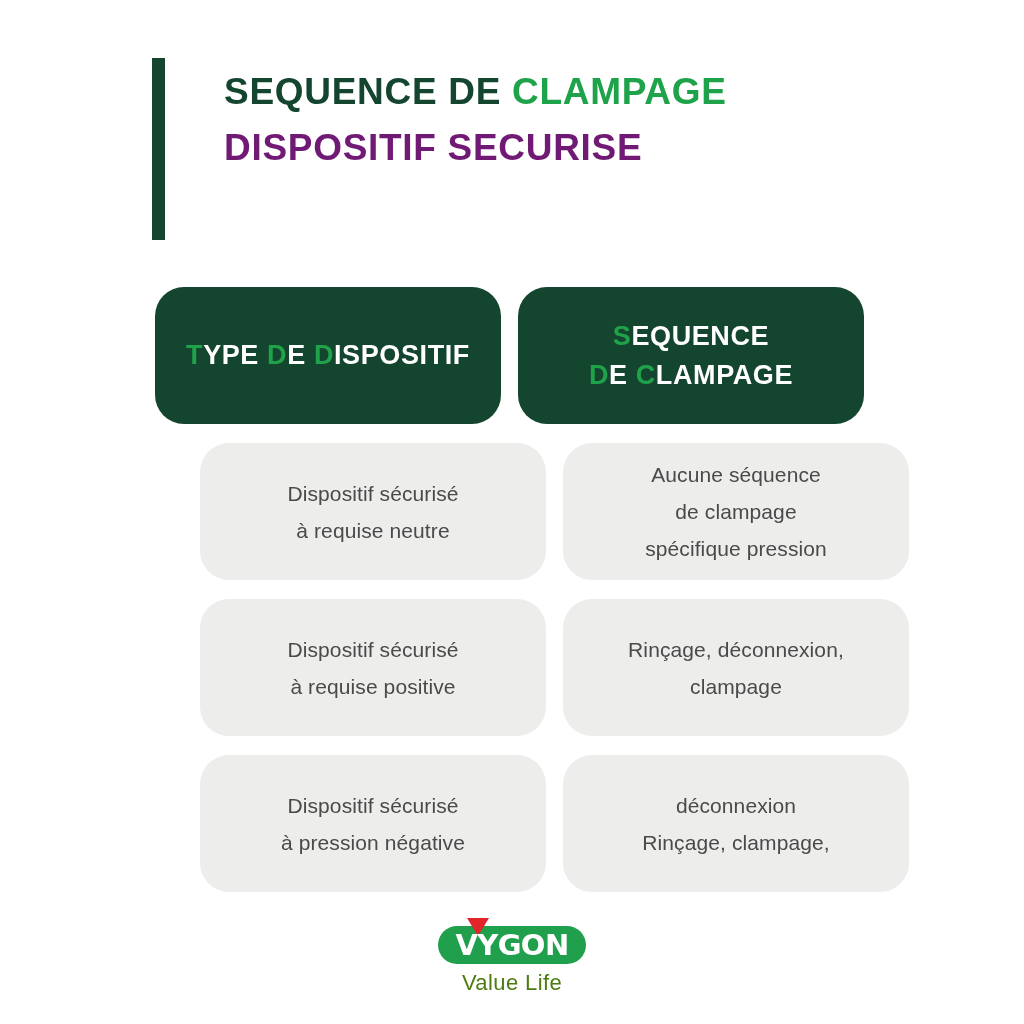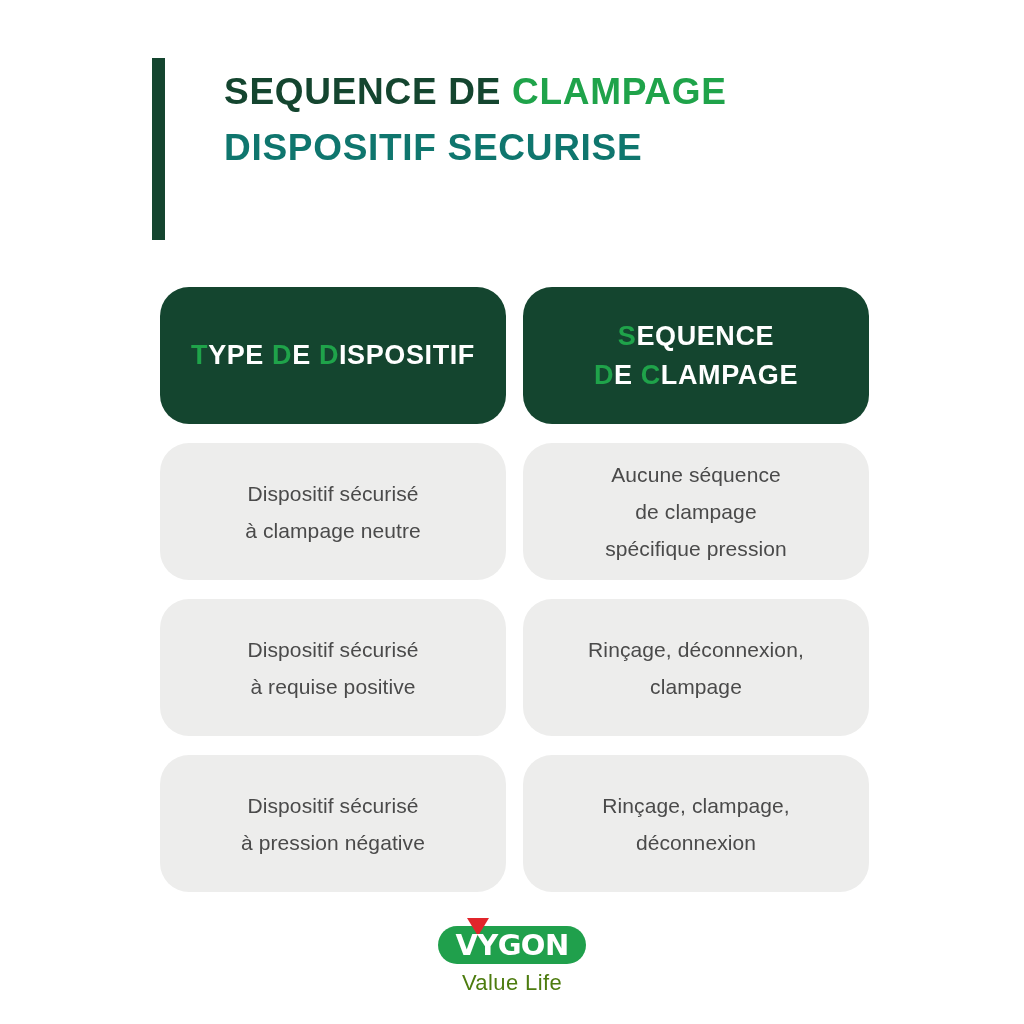--- a/index.html
+++ b/index.html
@@ -48,37 +48,37 @@
     font-weight: 700;
     letter-spacing: 0.7px;
     line-height: 56px;
     white-space: nowrap;
     color: #14452f;
   }
   .title-line .accent {
     color: #1fa34a;
   }
   .title-line.all-accent {
-    color: #0f766e;
+    color: #701a75;
   }
 
   
   .table {
     position: absolute;
     left: 155px;
     top: 287px;
     width: 714px;
   }
   .row {
     display: flex;
     gap: 17px;
-    justify-content: flex-end;
   }
   .row + .row {
     margin-top: 19px;
+    margin-left: 45px;
   }
   .cell {
     flex: 0 0 346px;
     width: 346px;
     box-sizing: border-box;
     border-radius: 29px;
     display: flex;
     align-items: center;
     justify-content: center;
     text-align: center;
@@ -201,21 +201,21 @@
           <div><span class="accent">S</span><span>EQUENCE</span></div>
           <div><span class="accent">D</span><span>E </span><span class="accent">C</span><span>LAMPAGE</span></div>
         </div>
       </div>
     </div>
 
     <div class="row row-body">
       <div class="cell">
         <div class="cell-inner">
           <span class="ln">Dispositif sécurisé</span>
-          <span class="ln">à clampage neutre</span>
+          <span class="ln">à requise neutre</span>
         </div>
       </div>
       <div class="cell">
         <div class="cell-inner">
           <span class="ln">Aucune séquence</span>
           <span class="ln">de clampage</span>
           <span class="ln">spécifique pression</span>
         </div>
       </div>
     </div>
@@ -237,22 +237,22 @@
 
     <div class="row row-body">
       <div class="cell">
         <div class="cell-inner">
           <span class="ln">Dispositif sécurisé</span>
           <span class="ln">à pression négative</span>
         </div>
       </div>
       <div class="cell">
         <div class="cell-inner">
+          <span class="ln">déconnexion</span>
           <span class="ln">Rinçage, clampage,</span>
-          <span class="ln">déconnexion</span>
         </div>
       </div>
     </div>
 
   </div>
 
   <div class="logo-wrap">
     <div class="logo-mark">
       <div class="logo-pill"></div>
       <div class="logo-tri"></div>

